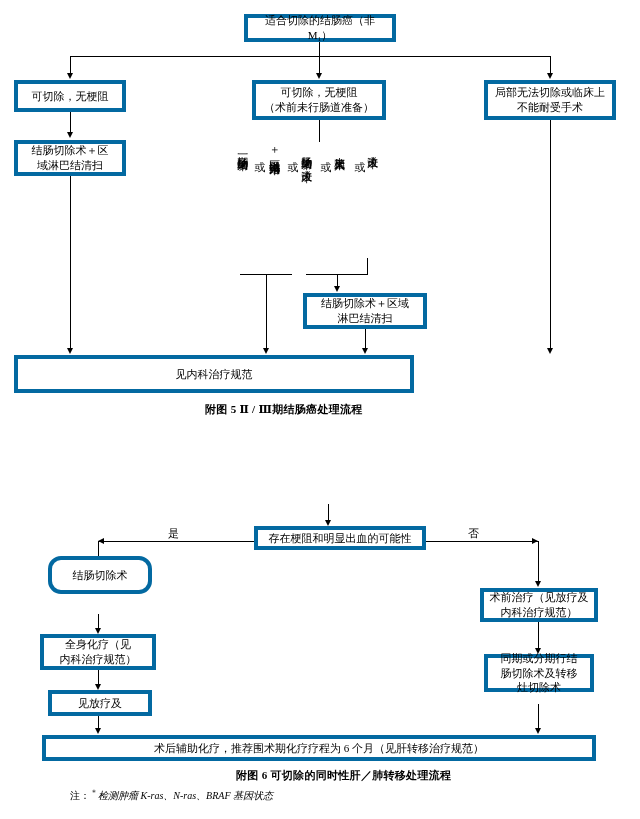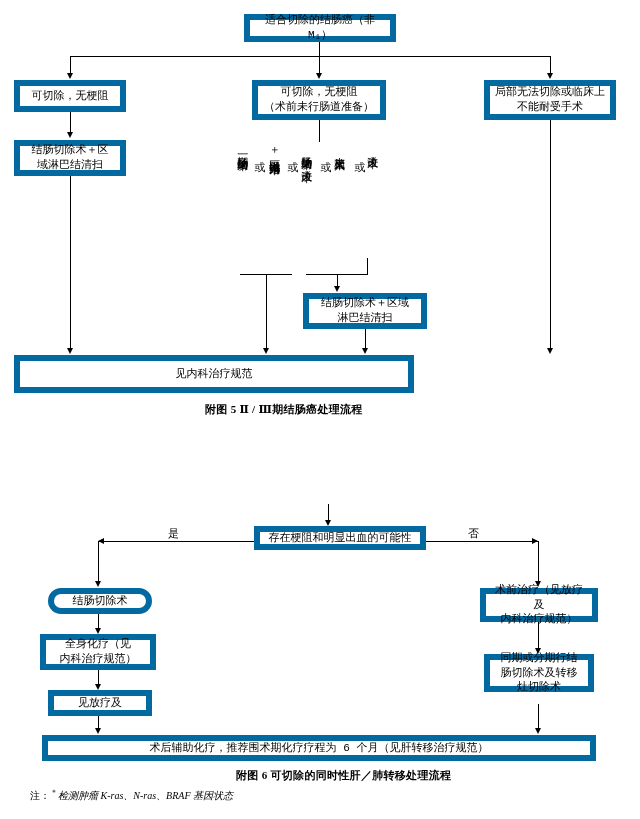--- a/index.html
+++ b/index.html
@@ -15,31 +15,30 @@
     color: #000;
     overflow: hidden;
   }
   .page {
     position: relative;
     width: 640px;
     height: 819px;
   }
   .box {
     position: absolute;
-    border: 6px solid #0369a1;
+    border: 4px solid #0369a1;
     background: #fff;
     box-sizing: border-box;
     display: flex;
     align-items: center;
     justify-content: center;
     text-align: center;
     font-size: 11px;
     line-height: 1.35;
     padding: 2px 4px;
-    font-family: Liberation Mono, monospace;
   }
   .vline {
     position: absolute;
     background: #000;
     width: 1px;
   }
   .hline {
     position: absolute;
     background: #000;
     height: 1px;
@@ -87,20 +86,21 @@
   }
   .caption {
     position: absolute;
     font-size: 11px;
     font-weight: bold;
     letter-spacing: 0.3px;
   }
   .note {
     position: absolute;
     font-size: 10px;
+    margin-left: 40px;
   }
   .note i { font-style: italic; }
   .label {
     position: absolute;
     font-size: 11px;
   }
   .sup {
     font-size: 8px;
     vertical-align: super;
   }
@@ -204,21 +204,21 @@
   <div class="hline" style="left:98px; top:541px; width:156px;"></div>
   <div class="arrow-left" style="left:98px; top:537.5px;"></div>
   <div class="vline" style="left:98px; top:541px; height:42px;"></div>
   <div class="arrow-down" style="left:94.5px; top:581px;"></div>
 
   <div class="hline" style="left:426px; top:541px; width:112px;"></div>
   <div class="arrow-right" style="left:532px; top:537.5px;"></div>
   <div class="vline" style="left:538px; top:541px; height:42px;"></div>
   <div class="arrow-down" style="left:534.5px; top:581px;"></div>
 
-  <div class="box" style="left:48px; top:588px; width:104px; height:26px;border-radius:13px;">
+  <div class="box" style="left:48px; top:556px; width:104px; height:38px;border-radius:13px;">
     <span>结肠切除术</span>
   </div>
   <div class="vline" style="left:98px; top:614px; height:16px;"></div>
   <div class="arrow-down" style="left:94.5px; top:628px;"></div>
 
   <div class="box" style="left:40px; top:634px; width:116px; height:36px; white-space:pre-line;">
     <span>全身化疗（见
 内科治疗规范）</span>
   </div>
   <div class="vline" style="left:98px; top:670px; height:16px;"></div>

